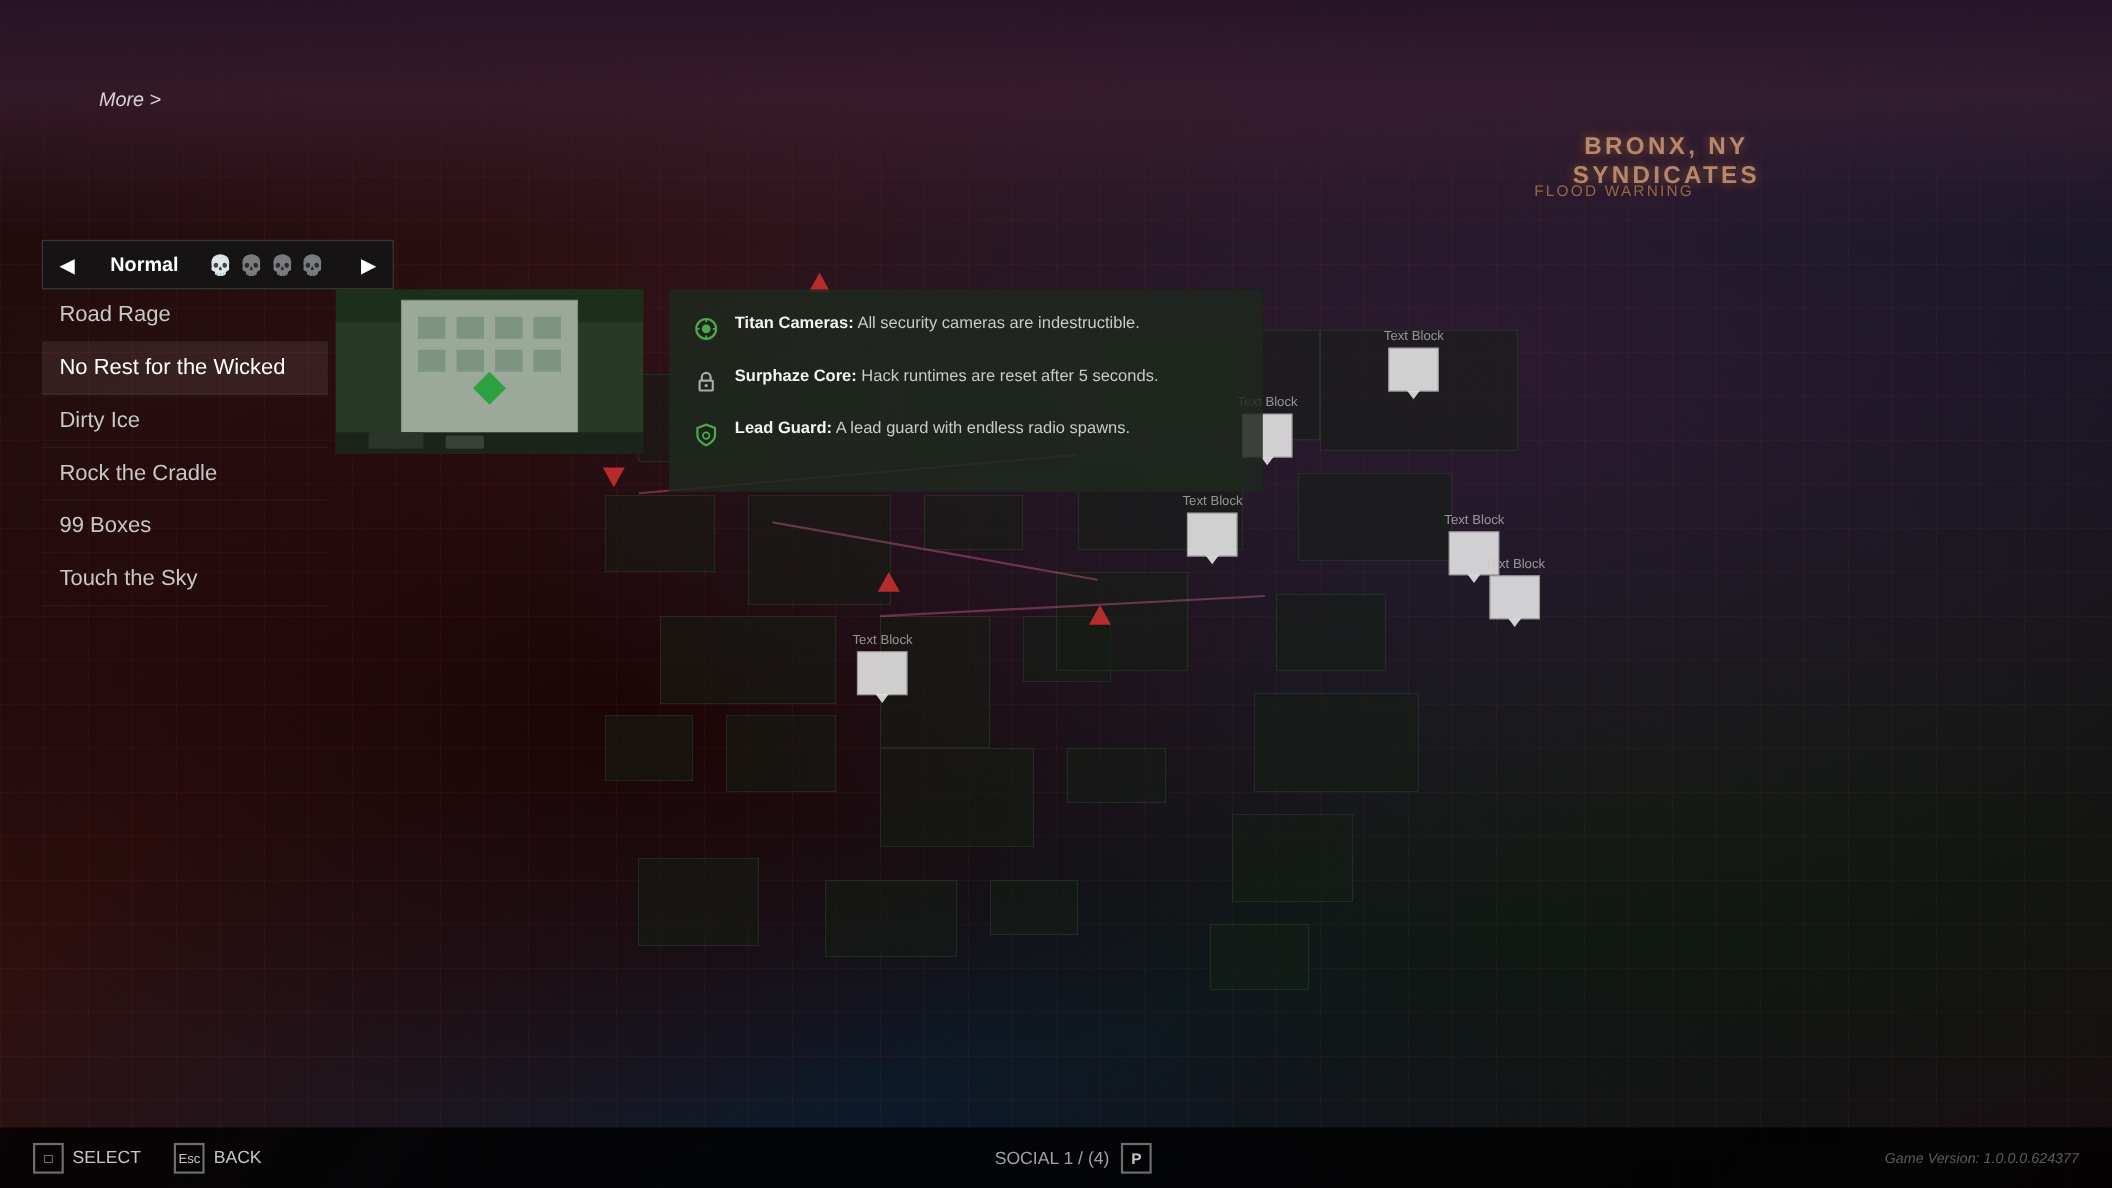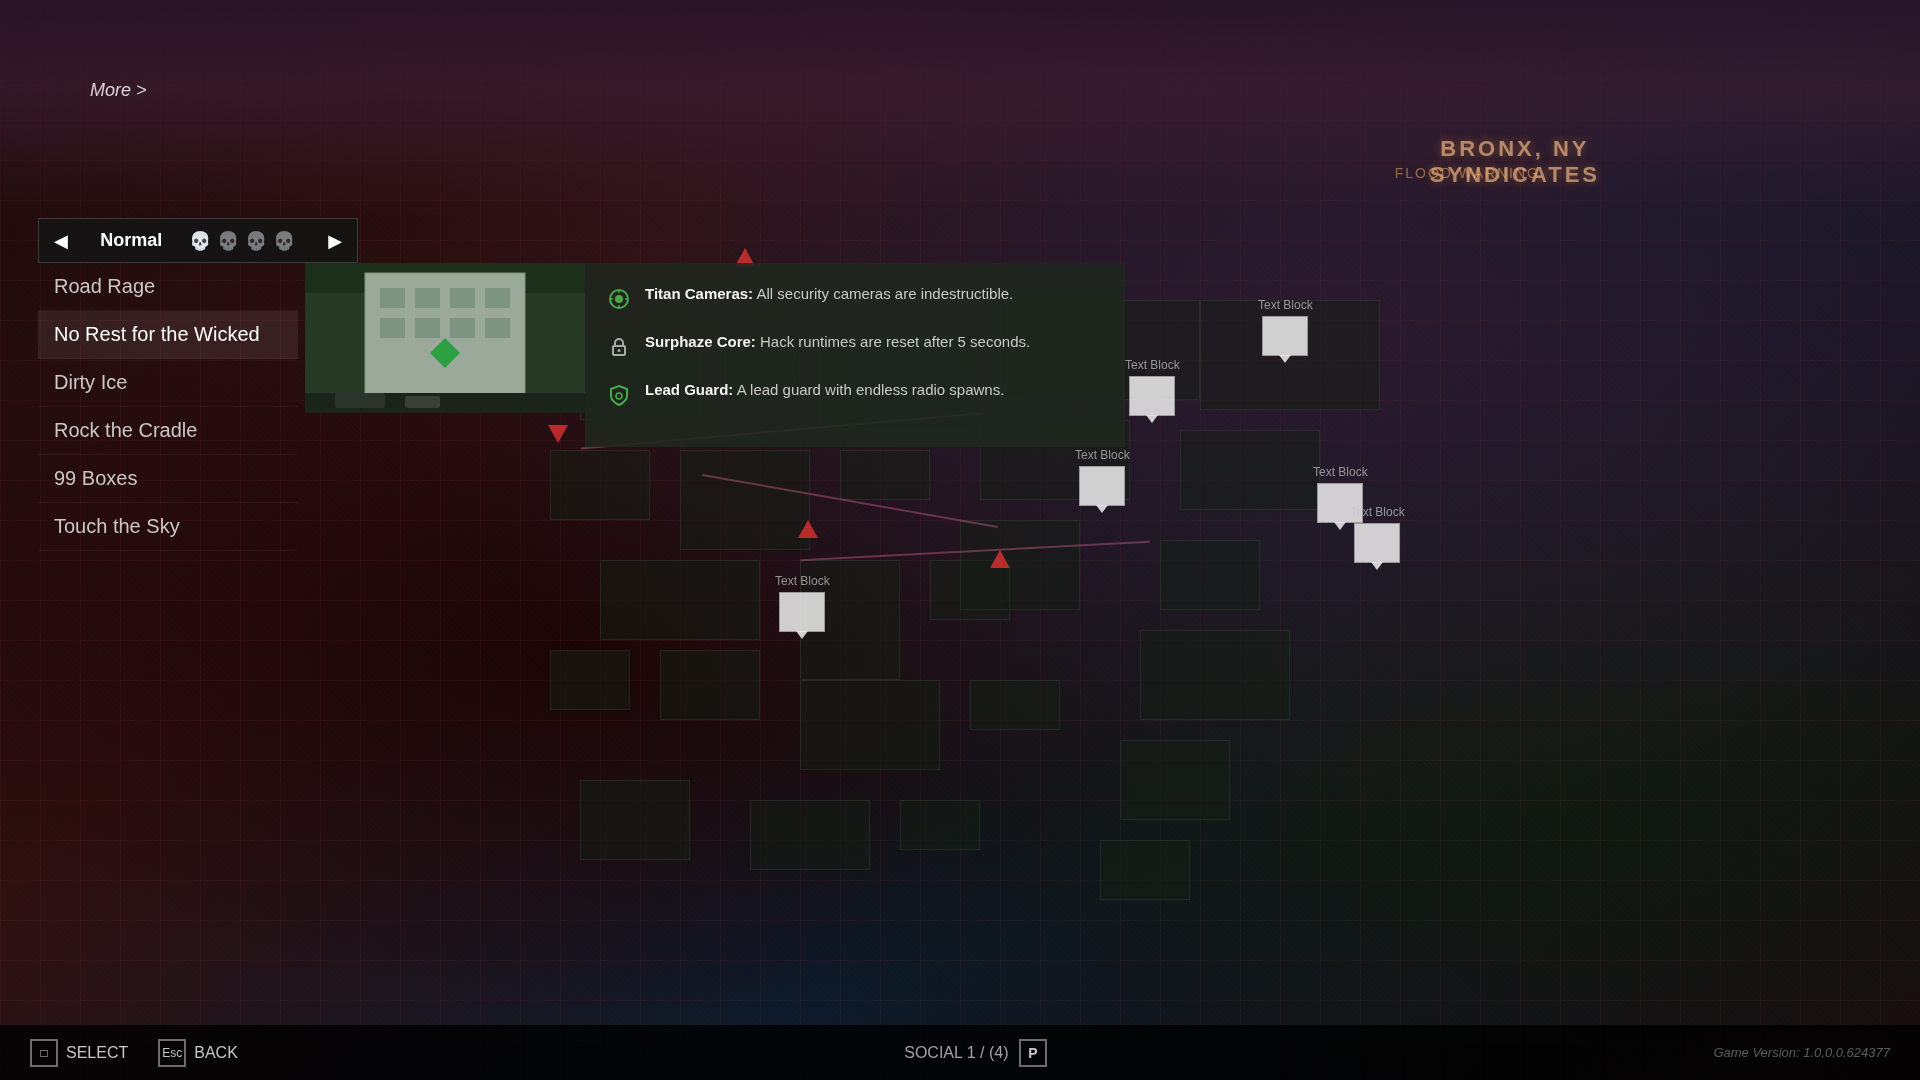--- a/index.html
+++ b/index.html
@@ -61,21 +61,21 @@
       background: linear-gradient(180deg, 
         rgba(40,20,40,0.9) 0%, 
         rgba(60,30,50,0.7) 40%,
         transparent 100%);
       z-index: 4;
     }
 
     
     .bronx-label {
       position: absolute;
-      top: 136px;
+      top: 120px;
       right: 320px;
       z-index: 10;
       text-align: center;
       color: rgba(255,200,150,0.6);
       font-size: 22px;
       font-weight: bold;
       letter-spacing: 3px;
       text-shadow: 0 0 10px rgba(255,150,50,0.4);
     }
 
@@ -194,21 +194,21 @@
       position: relative;
       display: flex;
       align-items: center;
       justify-content: center;
     }
 
     
     .info-panel {
       position: absolute;
       top: 263px;
-      left: 585px;
+      left: 608px;
       width: 540px;
       background: rgba(30,40,30,0.85);
       z-index: 20;
       padding: 20px;
     }
 
     .info-item {
       display: flex;
       align-items: flex-start;
       gap: 12px;

